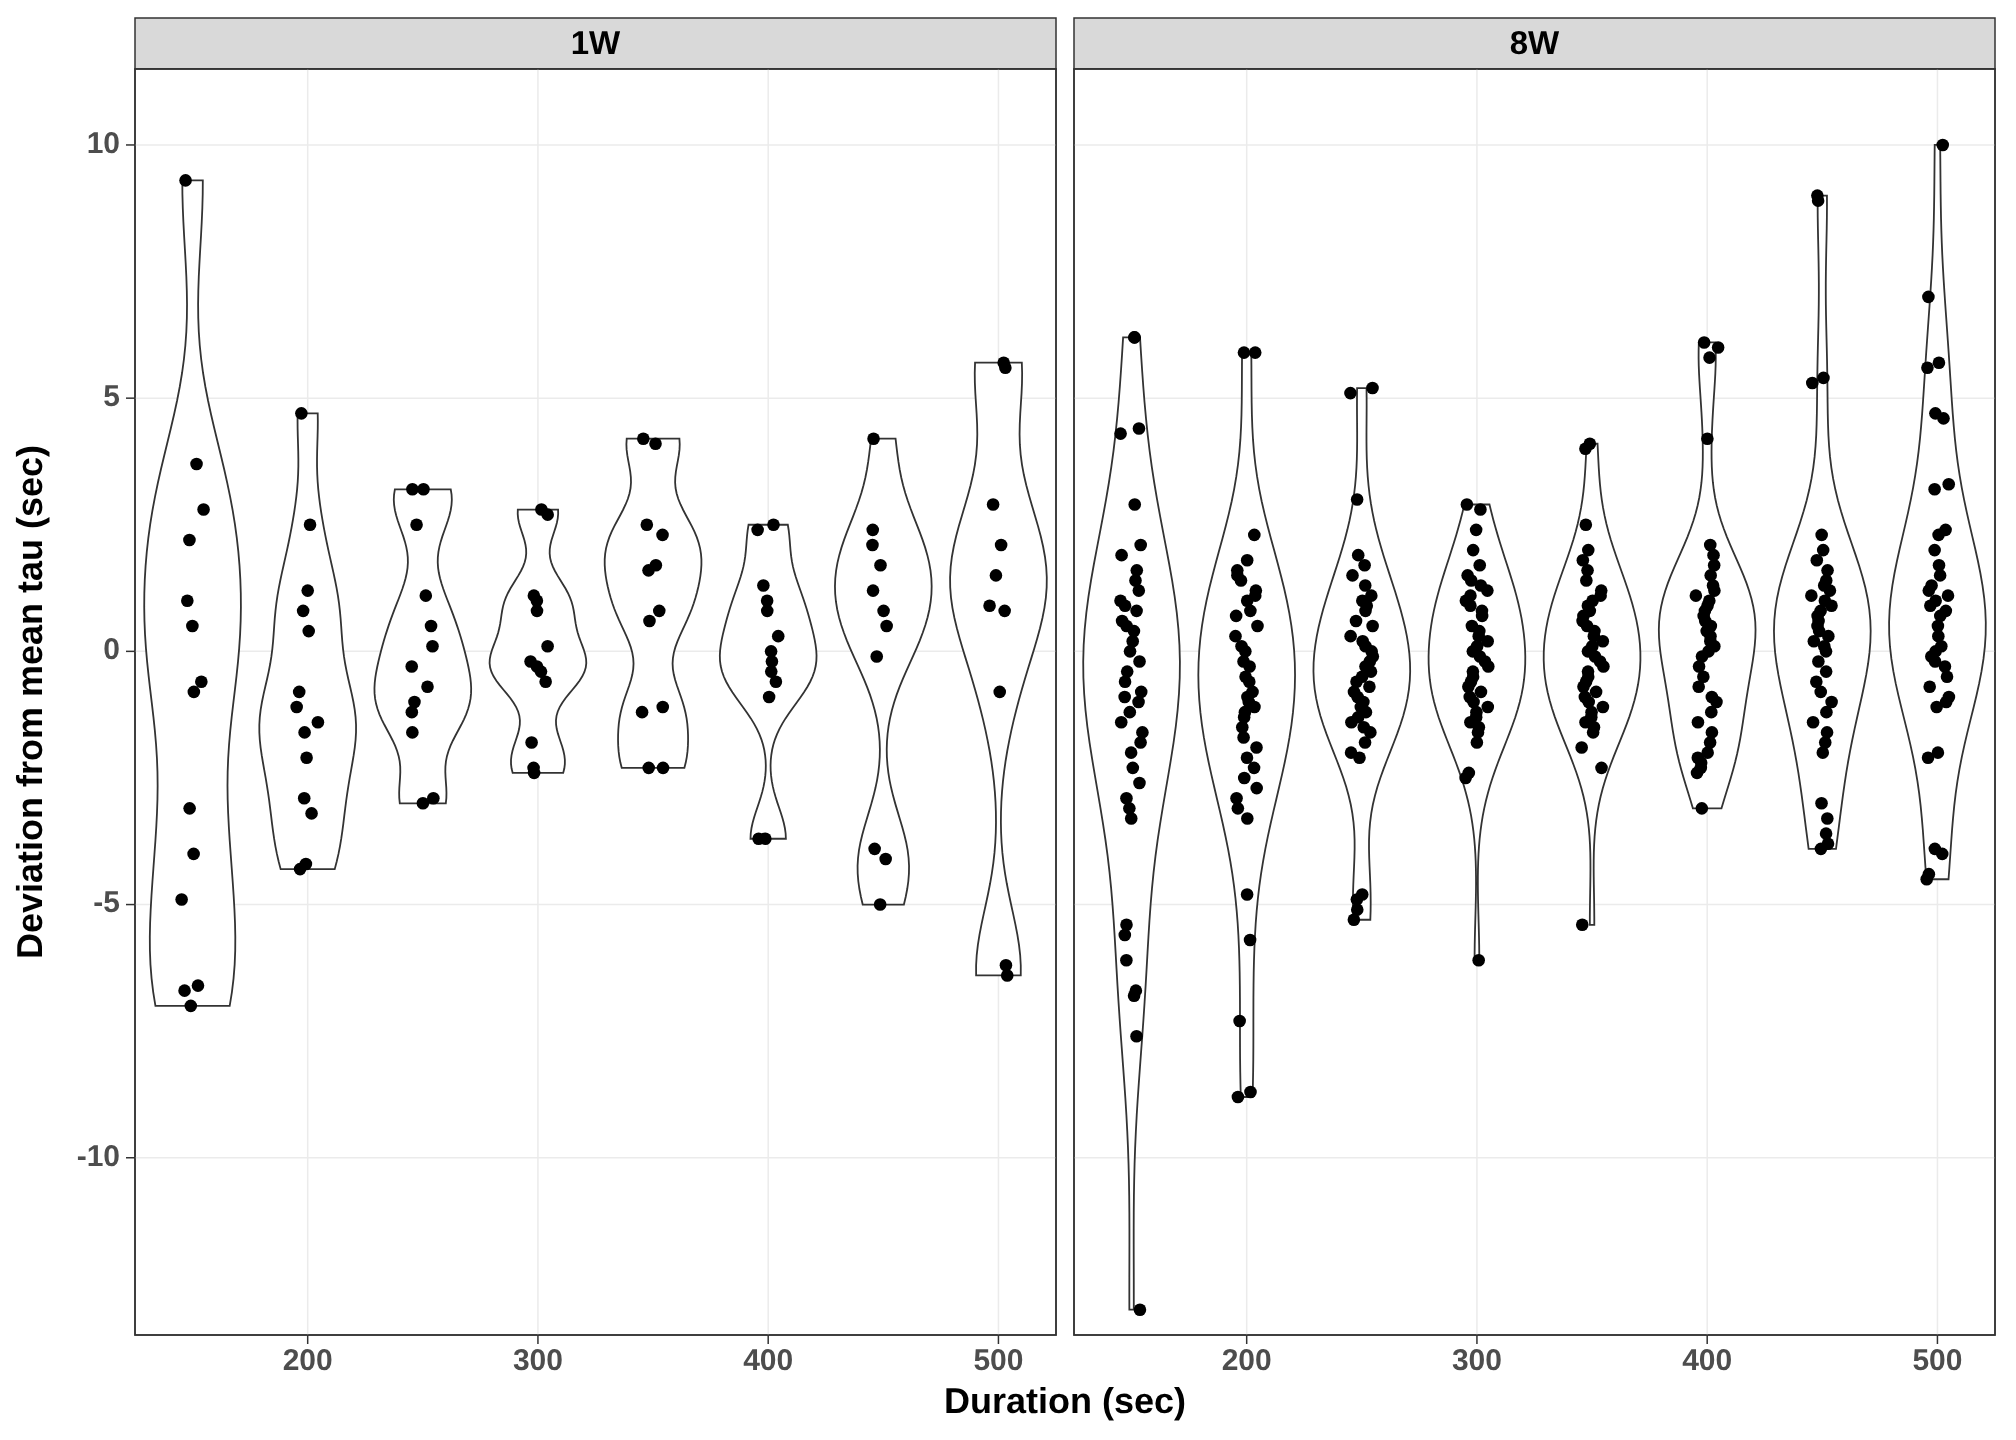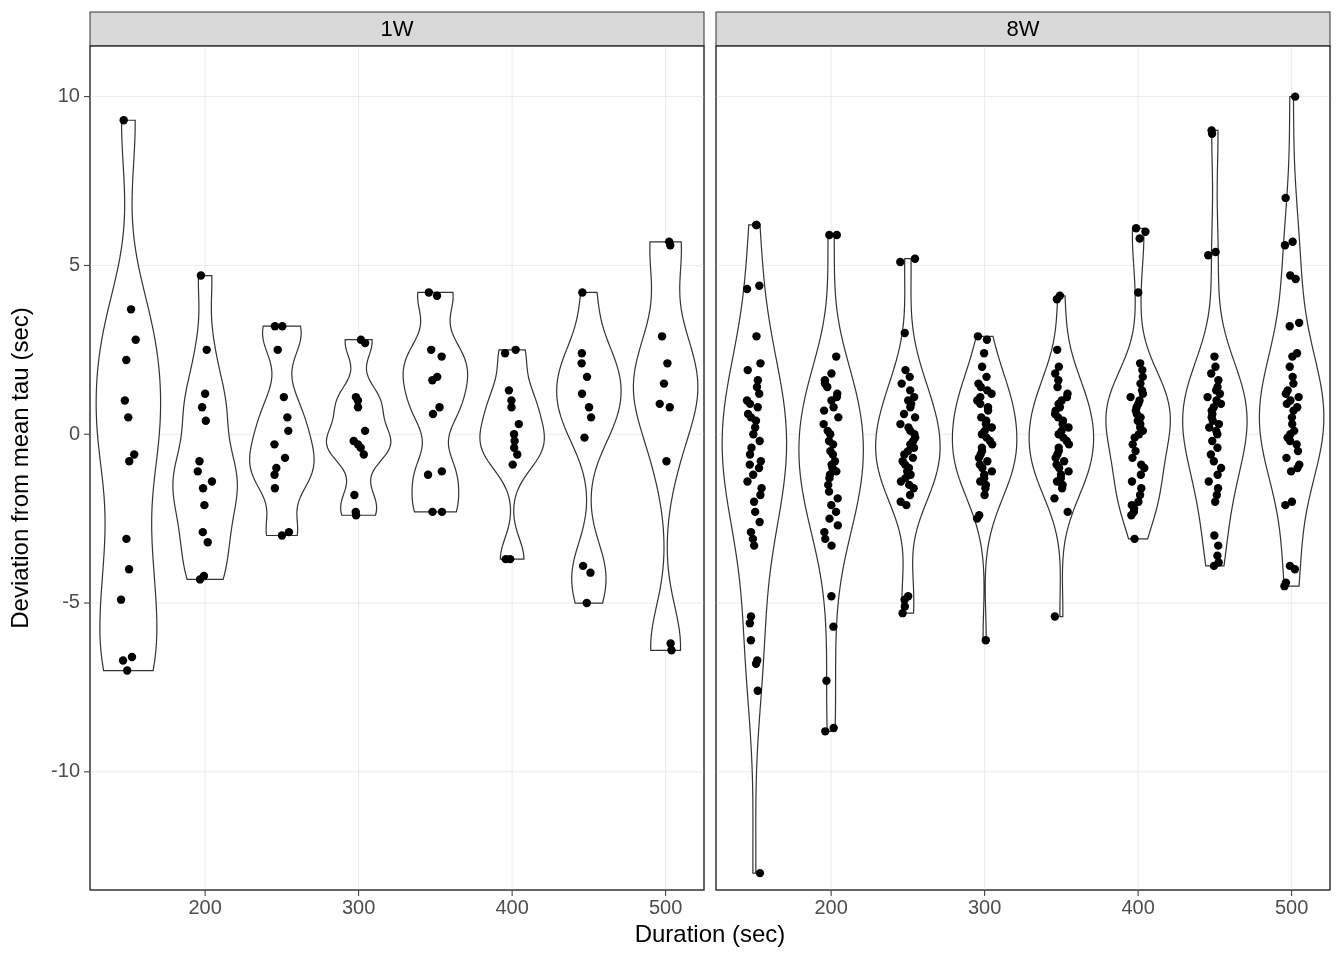--- a/index.html
+++ b/index.html
@@ -8,20 +8,21 @@
   width: 1344px;
   height: 960px;
   background: #ffffff;
   font-family: Arial, Helvetica, sans-serif;
   color: #000;
 }
 #chart-root {
   position: relative;
   width: 1344px;
   height: 960px;
+  font-weight: bold;
 }
 svg { display: block; }
 .facet-strip { fill: #d9d9d9; stroke: #333; stroke-width: 1; }
 .facet-strip-text { font-size: 22px; text-anchor: middle; dominant-baseline: middle; fill: #000; }
 .panel-bg { fill: #ffffff; stroke: #333; stroke-width: 1; }
 .grid-major { stroke: #ebebeb; stroke-width: 1; }
 .axis-text { font-size: 20px; fill: #4d4d4d; }
 .y-axis-text { text-anchor: end; dominant-baseline: middle; }
 .x-axis-text { text-anchor: middle; dominant-baseline: hanging; }
 .axis-title { font-size: 24px; fill: #000; }

